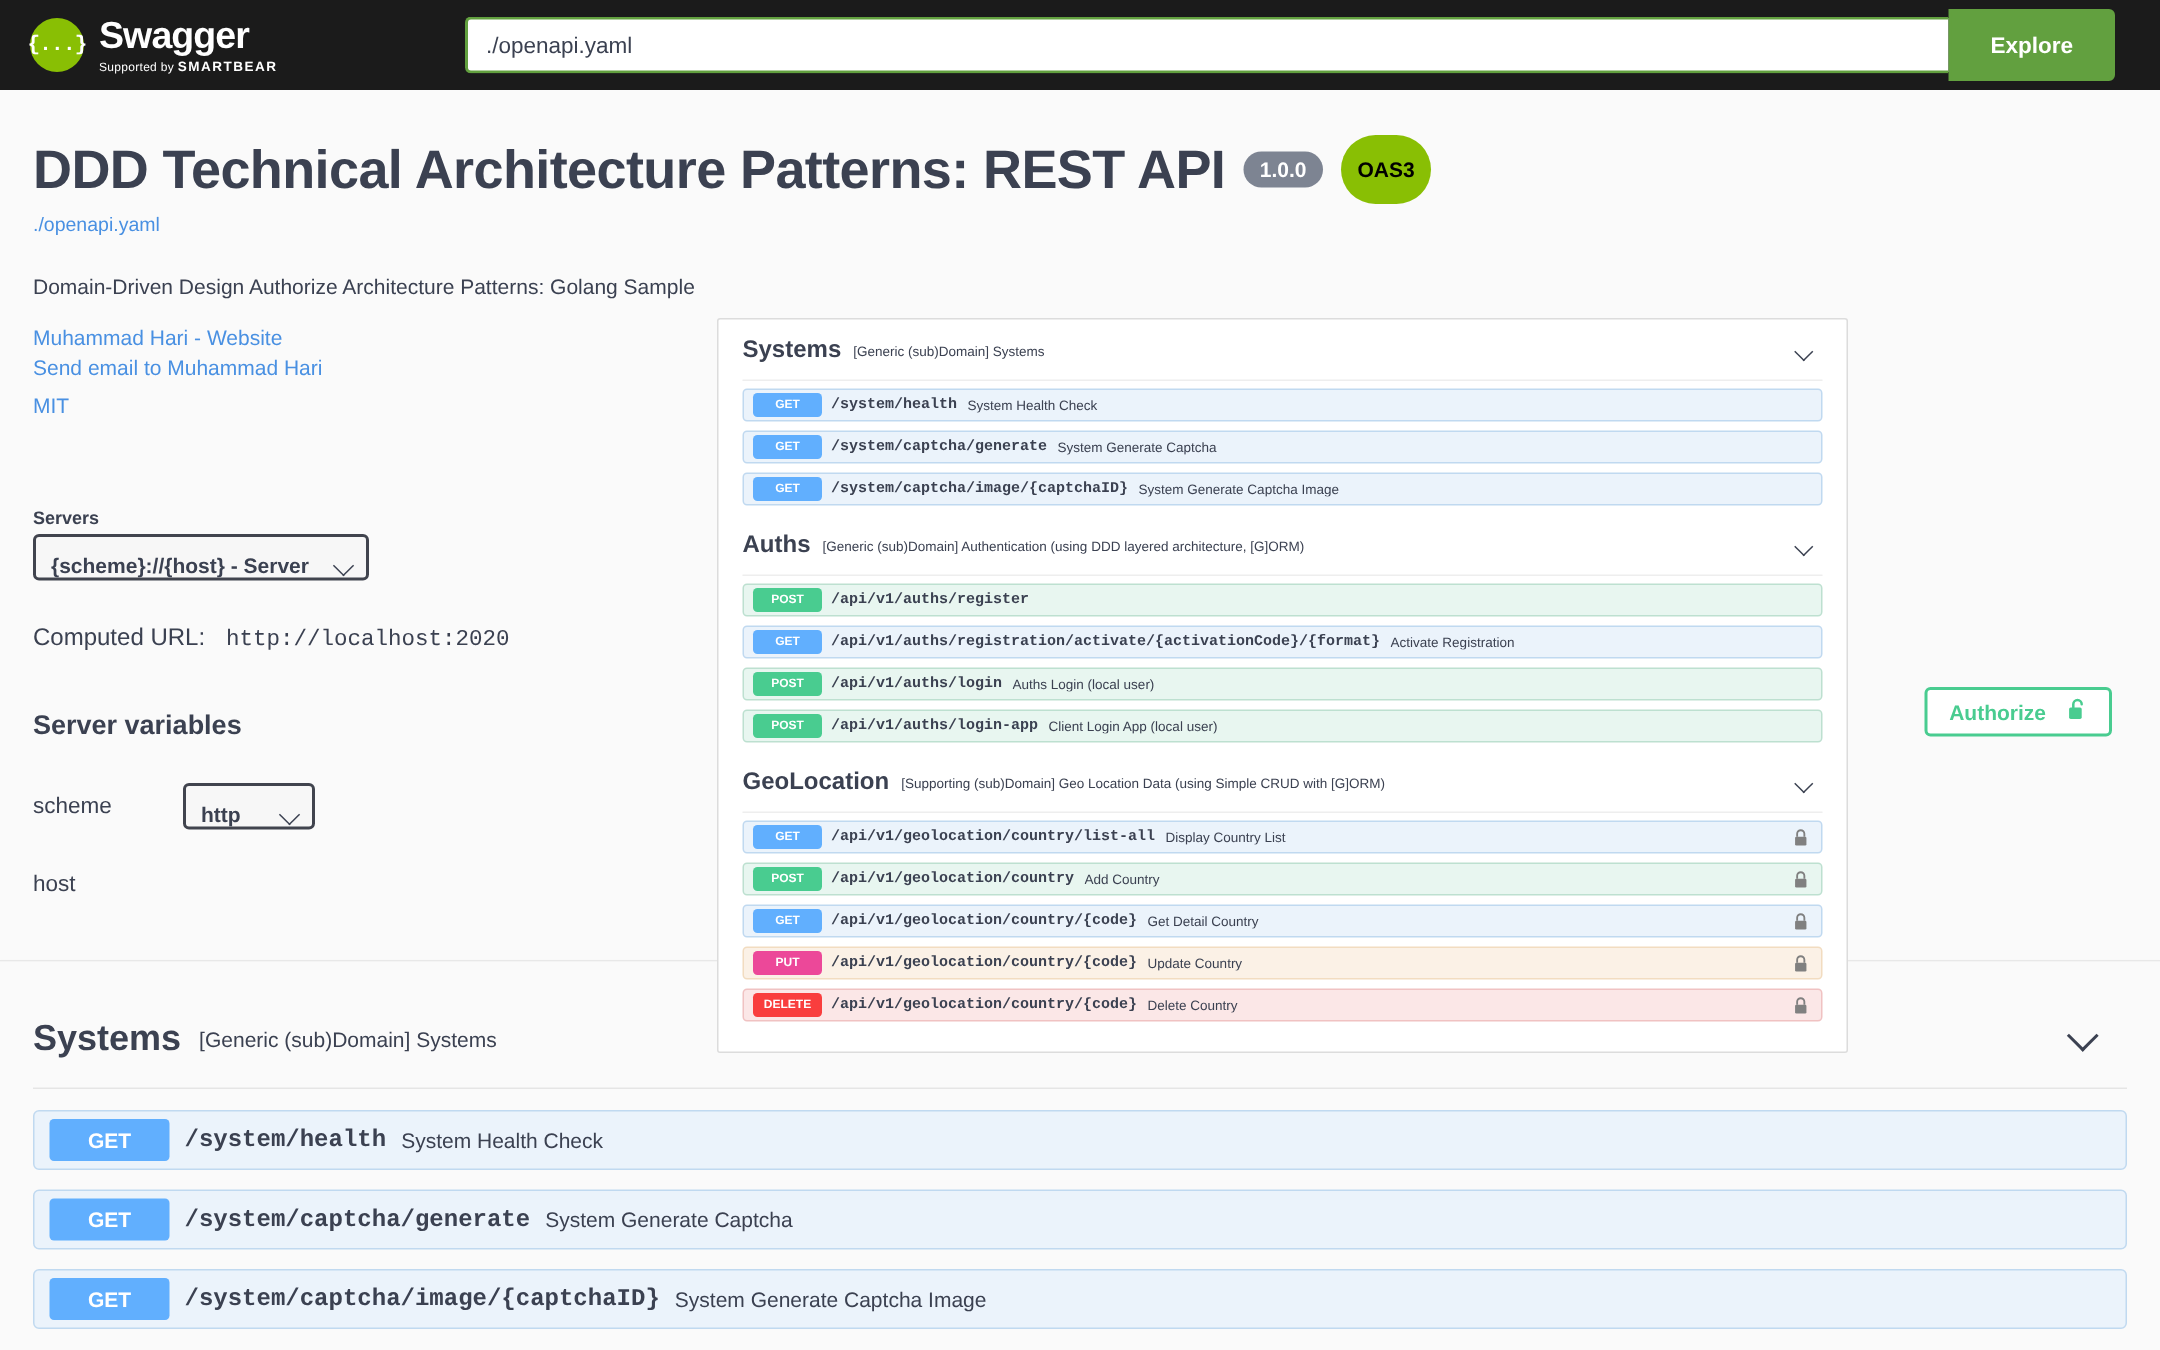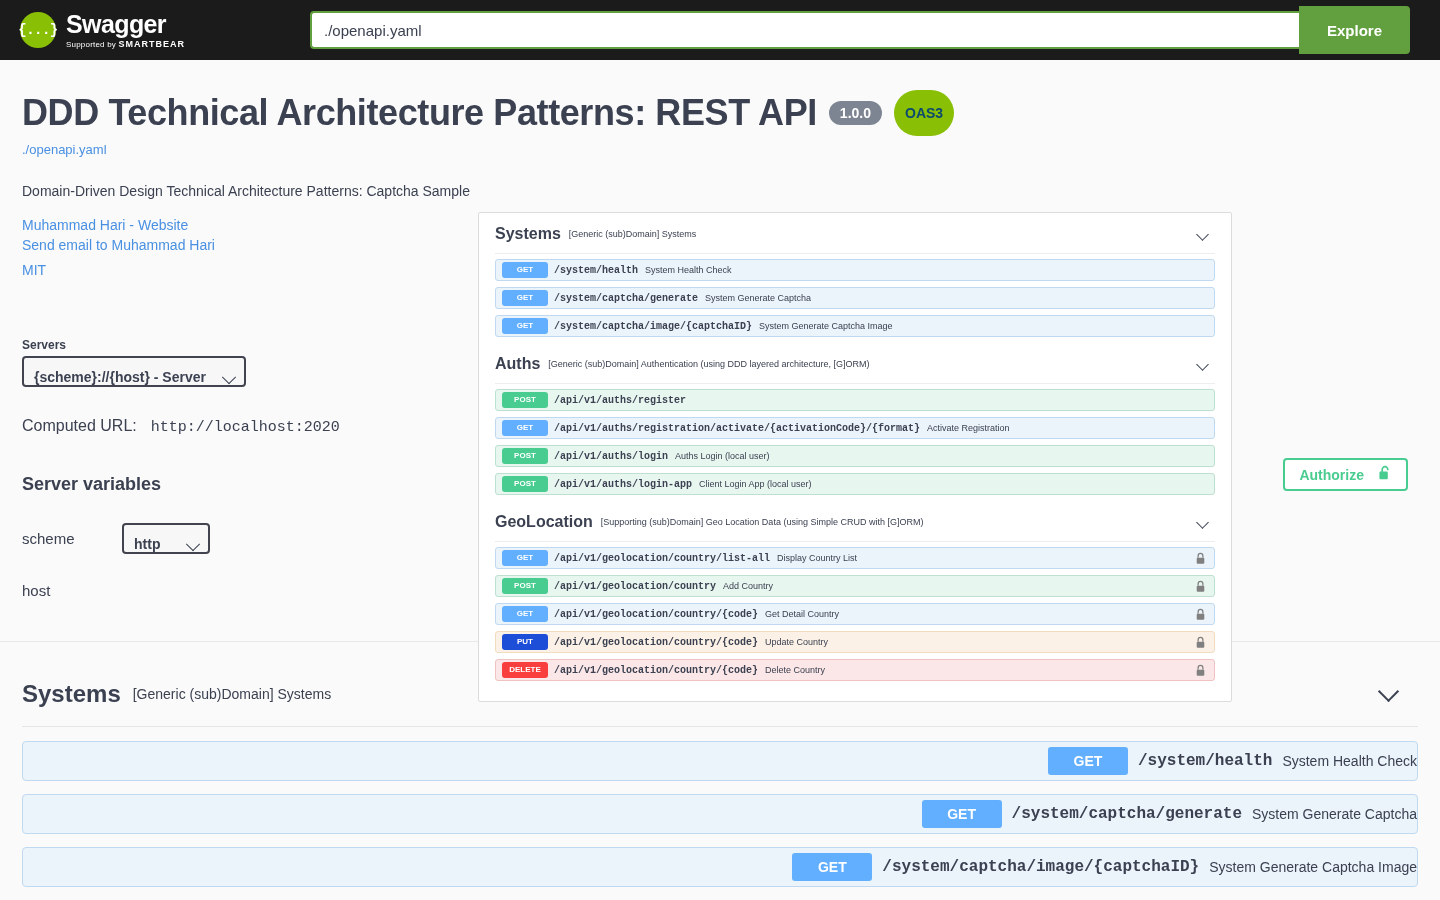--- a/index.html
+++ b/index.html
@@ -100,21 +100,21 @@
     background: #7d8492;
     color: #fff;
     font-size: 14px;
     font-weight: bold;
     padding: 3px 11px;
     border-radius: 57px;
     line-height: 1.3;
   }
   .oas-pill {
     background: #89bf04;
-    color: #0c4a6e;
+    color: #000000;
     font-size: 14px;
     font-weight: bold;
     padding: 14px 11px;
     border-radius: 57px;
     line-height: 1.3;
   }
   .url-link {
     display: block;
     margin-top: 6px;
     font-size: 13px;
@@ -304,23 +304,23 @@
     margin-left: 7px;
     flex: 1;
     white-space: nowrap;
     overflow: hidden;
   }
   .op-lock { margin-right: 8px; display: flex; align-items: center; }
 
   
   .m-get    { background: #61affe; }
   .m-post   { background: #49cc90; }
-  .m-put    { background: #1d4ed8; }
+  .m-put    { background: #ec4899; }
   .m-delete { background: #f93e3e; }
-  .r-get    { background: #ebf3fb; border: 1px solid #c0d9f0; justify-content: flex-end; }
+  .r-get    { background: #ebf3fb; border: 1px solid #c0d9f0; }
   .r-post   { background: #e8f6f0; border: 1px solid #bde0d0; }
   .r-put    { background: #fbf1e6; border: 1px solid #f2dcc0; }
   .r-delete { background: #fbe7e7; border: 1px solid #f0c2c2; }
 
   
   .section-divider {
     margin-top: 42px;
     height: 1px;
     background: #e8e8e8;
     box-shadow: 0 1px 2px rgba(0,0,0,0.05);
@@ -406,21 +406,21 @@
 </div>
 
 <div class="info-wrap">
   <div class="info">
     <div class="title-row">
       <h1 class="api-title">DDD Technical Architecture Patterns: REST API</h1>
       <span class="version-pill">1.0.0</span>
       <span class="oas-pill">OAS3</span>
     </div>
     <a class="url-link" href="#">./openapi.yaml</a>
-    <div class="description">Domain-Driven Design Technical Architecture Patterns: Captcha Sample</div>
+    <div class="description">Domain-Driven Design Authorize Architecture Patterns: Golang Sample</div>
     <div class="contact-links">
       <a href="#">Muhammad Hari - Website</a>
       <a href="#">Send email to Muhammad Hari</a>
       <a class="license-link" href="#">MIT</a>
     </div>
 
     <div class="servers">
       <div class="servers-label">Servers</div>
       <div class="select-box">
         <span>{scheme}://{host} - Server</span>

